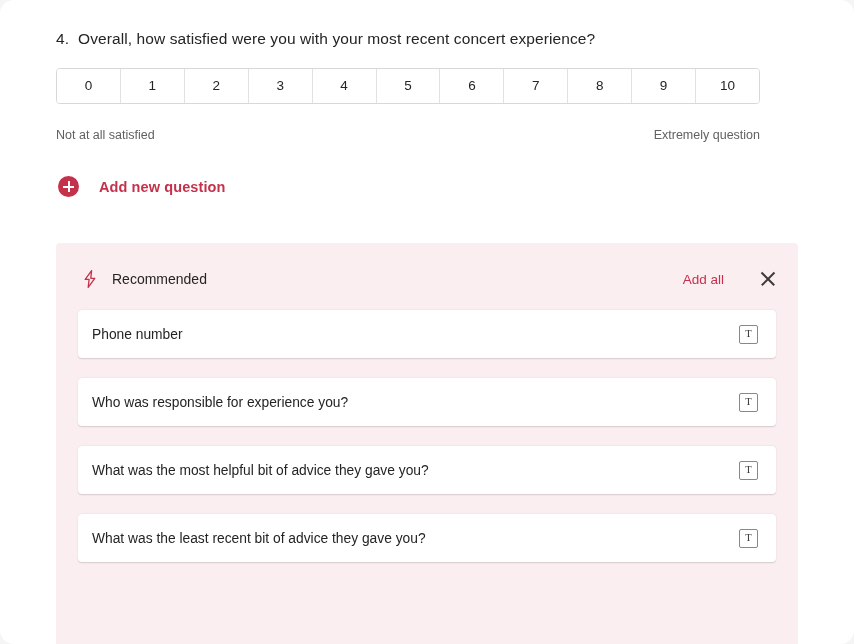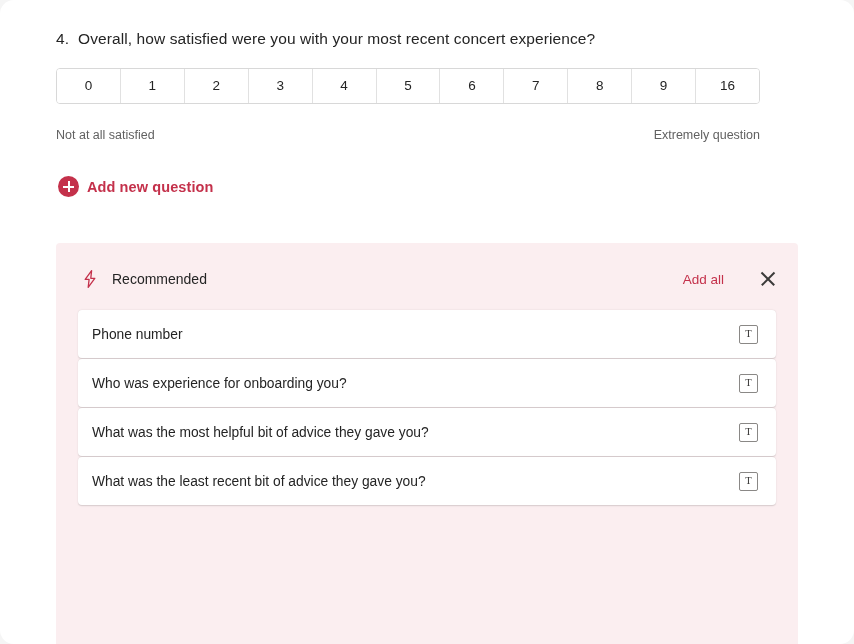--- a/index.html
+++ b/index.html
@@ -74,21 +74,21 @@
     color: #616161;
   }
 
   
   .add-new-question {
     position: absolute;
     left: 58px;
     top: 176px;
     display: flex;
     align-items: center;
-    gap: 8px;
+    gap: 20px;
     cursor: pointer;
   }
   .plus-icon {
     width: 21px;
     height: 21px;
     border-radius: 50%;
     background: #c4314b;
     position: relative;
     flex: 0 0 auto;
   }
@@ -170,21 +170,21 @@
 
   .rec-list {
     padding: 0 22px 0 22px;
   }
   .rec-item {
     display: flex;
     align-items: center;
     background: #ffffff;
     border-radius: 4px;
     height: 48px;
-    margin-bottom: 1px;
+    margin-bottom: 20px;
     padding: 0 18px 0 14px;
     box-shadow: 0 0.6px 1.8px rgba(0,0,0,0.10), 0 0.3px 0.9px rgba(0,0,0,0.06);
     cursor: pointer;
   }
   .rec-item-label {
     flex: 1 1 auto;
     font-size: 13.8px;
     color: #242424;
   }
   .type-icon {
@@ -239,21 +239,21 @@
       <div class="scale-cell">0</div>
       <div class="scale-cell">1</div>
       <div class="scale-cell">2</div>
       <div class="scale-cell">3</div>
       <div class="scale-cell">4</div>
       <div class="scale-cell">5</div>
       <div class="scale-cell">6</div>
       <div class="scale-cell">7</div>
       <div class="scale-cell">8</div>
       <div class="scale-cell">9</div>
-      <div class="scale-cell">16</div>
+      <div class="scale-cell">10</div>
     </div>
 
     <div class="scale-labels">
       <span>Not at all satisfied</span>
       <span>Extremely question</span>
     </div>
   </div>
 
   <div class="add-new-question">
     <span class="plus-icon"></span>
@@ -273,21 +273,21 @@
 
     <div class="rec-list">
 
       <div class="rec-item">
         <span class="rec-item-label">Phone number</span>
         <span class="type-icon">T</span>
       </div>
 
 
       <div class="rec-item">
-        <span class="rec-item-label">Who was experience for onboarding you?</span>
+        <span class="rec-item-label">Who was responsible for experience you?</span>
         <span class="type-icon">T</span>
       </div>
 
       <div class="rec-item">
         <span class="rec-item-label">What was the most helpful bit of advice they gave you?</span>
         <span class="type-icon">T</span>
       </div>
 
       <div class="rec-item">
         <span class="rec-item-label">What was the least recent bit of advice they gave you?</span>

